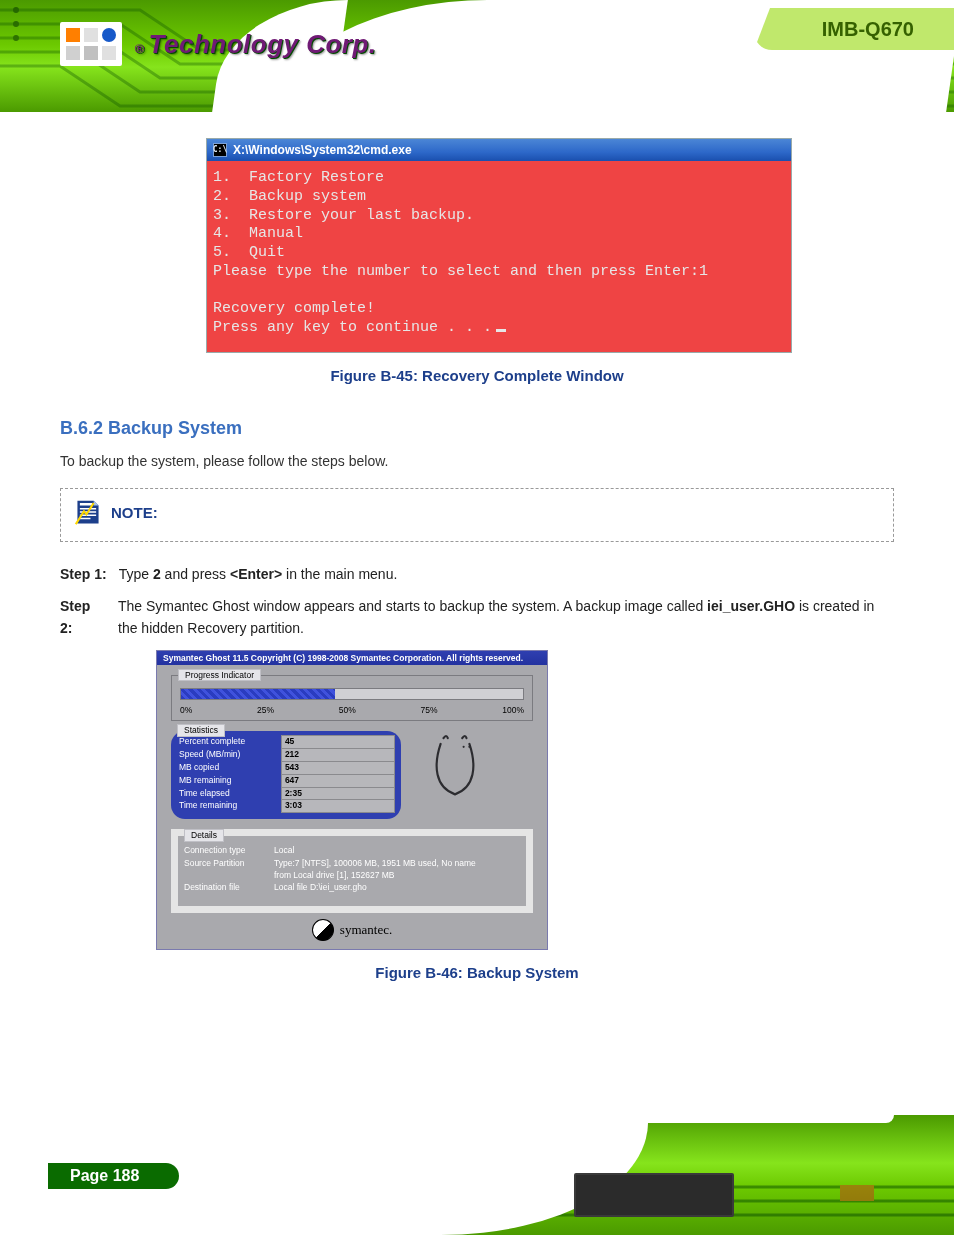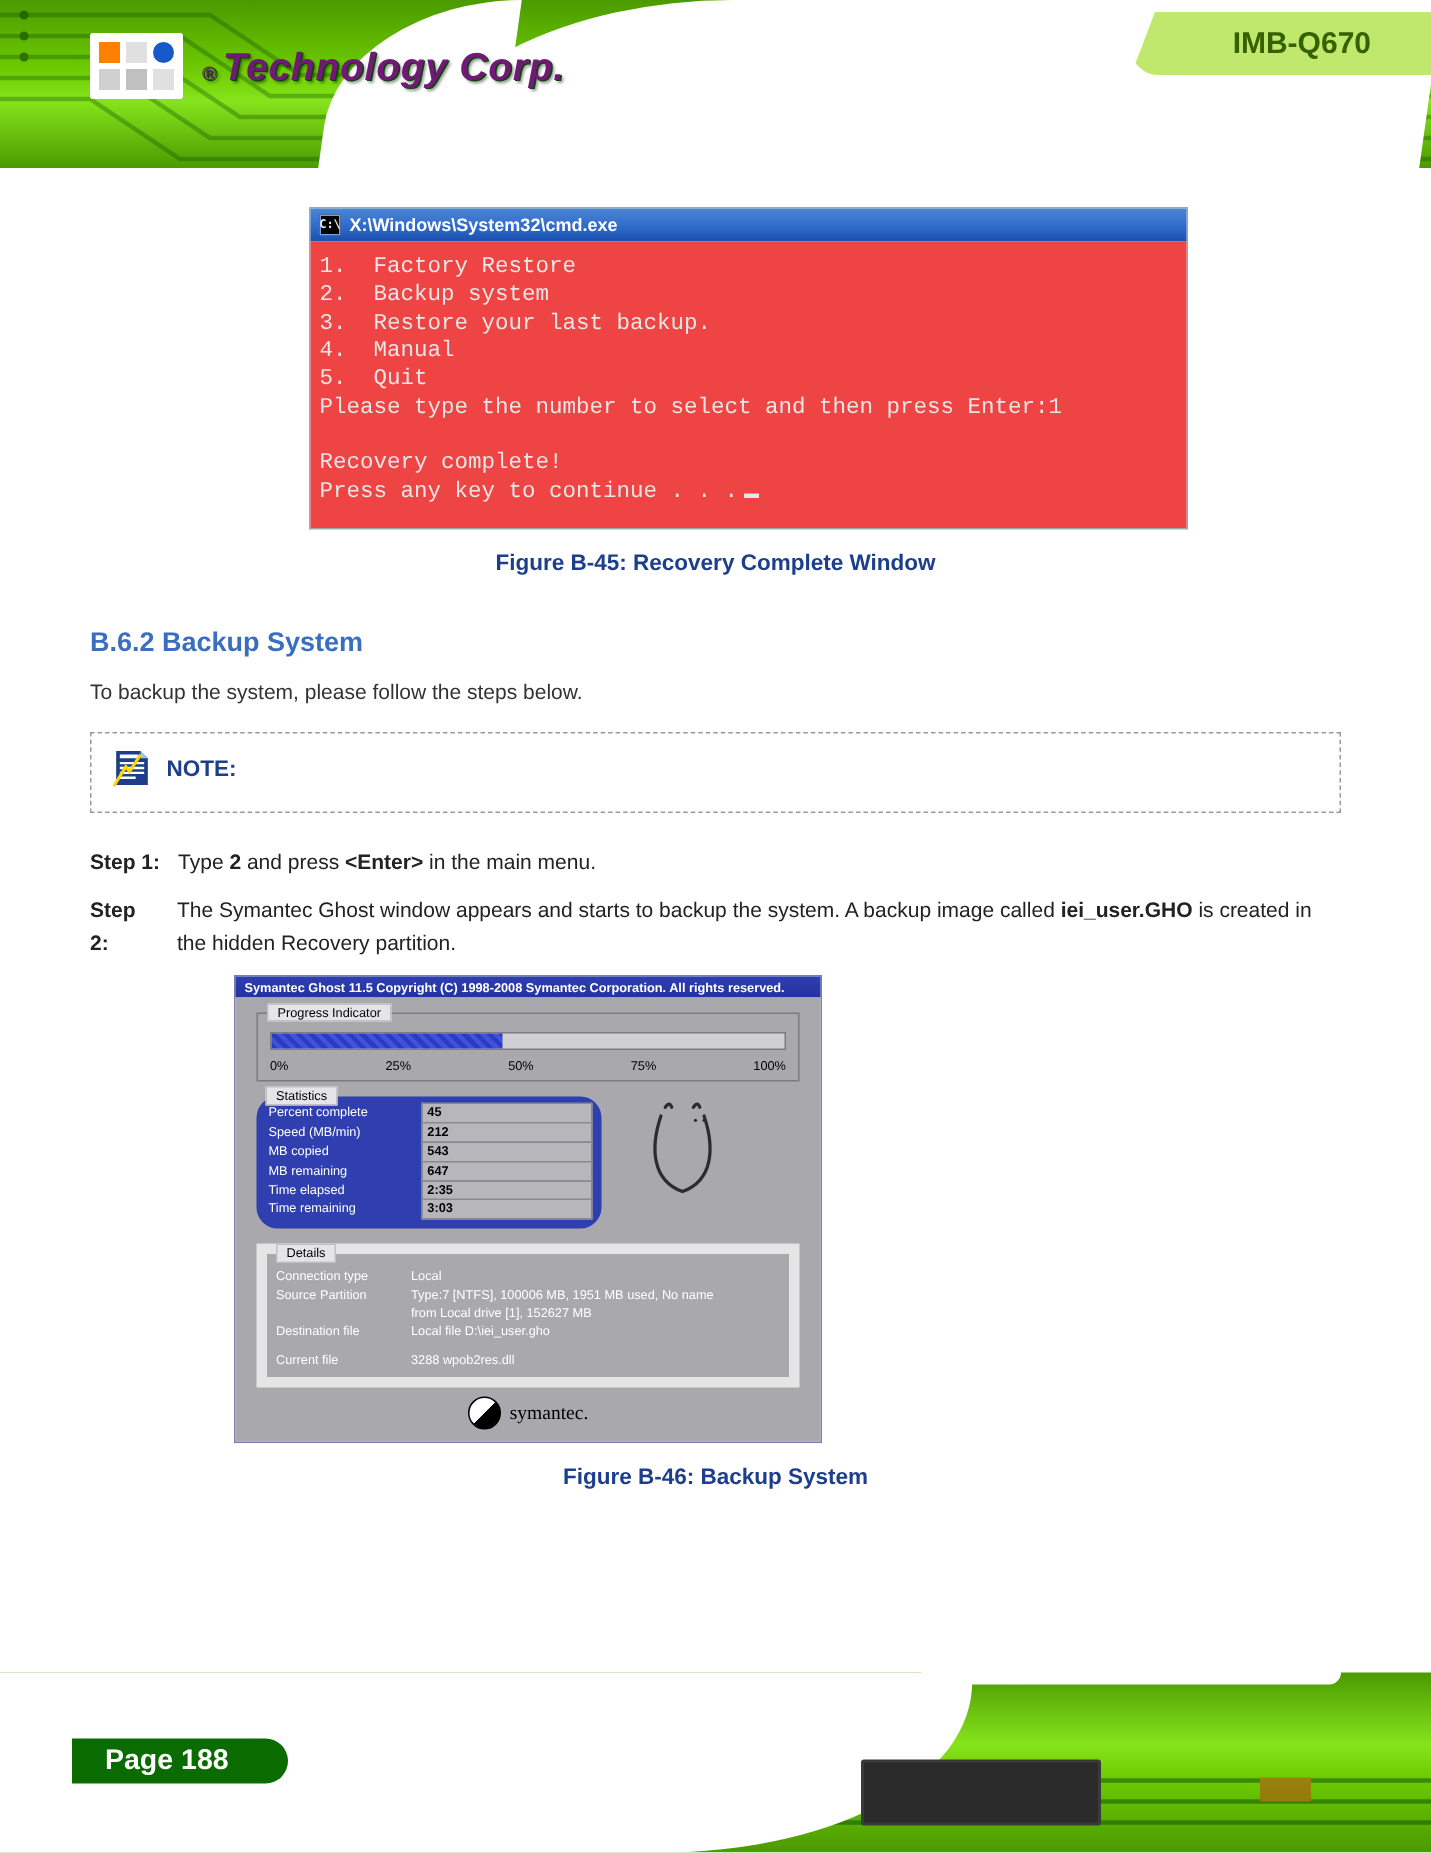--- a/index.html
+++ b/index.html
@@ -72,21 +72,21 @@
   .g-details { border:7px solid #e5e5e5; position:relative; padding:8px 6px 6px; font:8.5px/1.45 Tahoma,sans-serif; color:#fff; }
   .g-details .row { display:flex; gap:10px; }
   .g-details .k { width:80px; color:#fff; }
   .g-details .v { flex:1; color:#fff; }
   .g-details .blank { height:6px; }
 
   .sym-logo { display:flex; align-items:center; justify-content:center; gap:6px; margin-top:6px; }
   .sym-logo .mark { width:22px; height:22px; border-radius:50%; background: conic-gradient(#000 0 180deg, #fff 0 360deg); border:1px solid #000; transform: rotate(45deg); }
   .sym-logo .txt { font: 13px/1 Georgia, serif; color:#000; }
 
-  .page-num-wrap { position:absolute; left:48px; bottom:46px; z-index:7; color:#fff; font-weight:700; font-size:19px; }
+  .page-num-wrap { position:absolute; left:48px; bottom:46px; z-index:7; color:#fff; font-weight:700; font-size:16px; }
   .page-num-wrap .pill { display:inline-block; background:#0a6b00; padding:4px 40px 4px 22px; border-top-right-radius:18px; border-bottom-right-radius:18px; }
 
 </style>
 </head>
 <body>
 
 <div class="banner-top">
   <div class="pcb-base"></div>
   <svg class="pcb-traces" viewBox="0 0 954 112" preserveAspectRatio="none">
     <g stroke="#0a4f00" stroke-width="3" fill="none" opacity=".55">
@@ -243,24 +243,20 @@
           </div>
         <div class="row">
             <span class="k"></span>
             <span class="v">from Local drive [1], 152627 MB</span>
           </div>
         <div class="row">
             <span class="k">Destination file</span>
             <span class="v">Local file D:\iei_user.gho</span>
           </div>
         <div class="blank"></div>
-        <div class="row">
-            <span class="k">Current file</span>
-            <span class="v">3288 wpob2res.dll</span>
-          </div>
       </div>
 
       <div class="sym-logo">
         <span class="mark"></span>
         <span class="txt">symantec.</span>
       </div>
 
     </div>
   </div>
 

